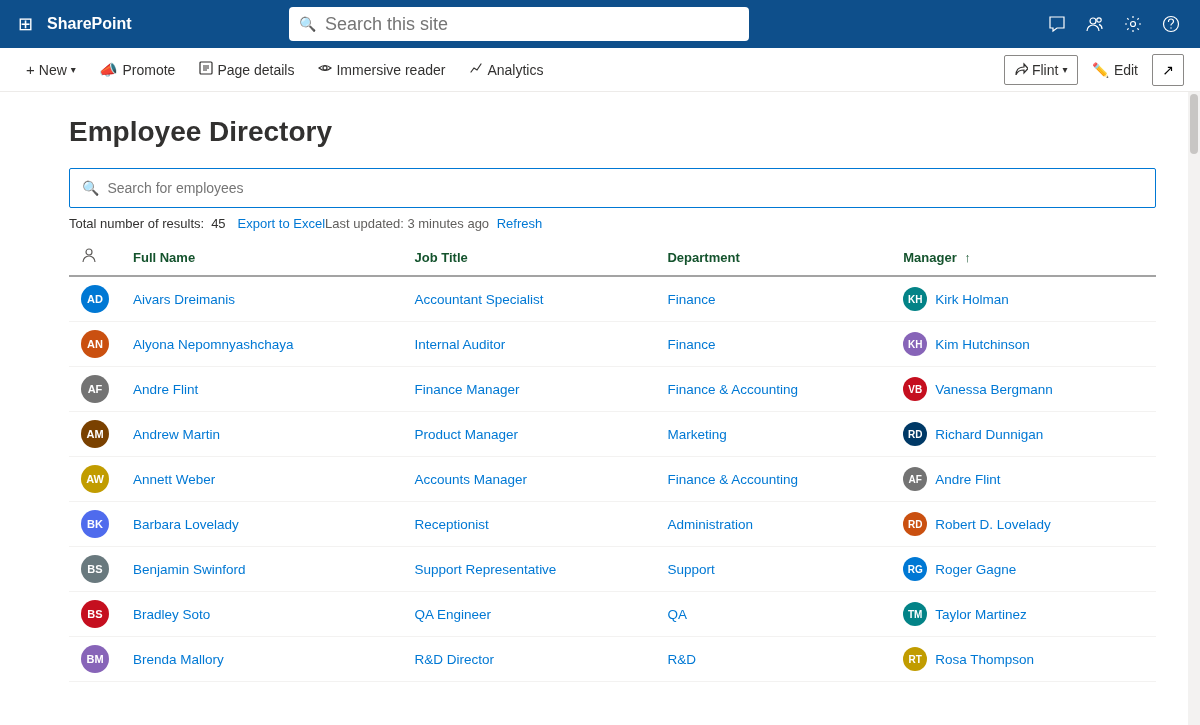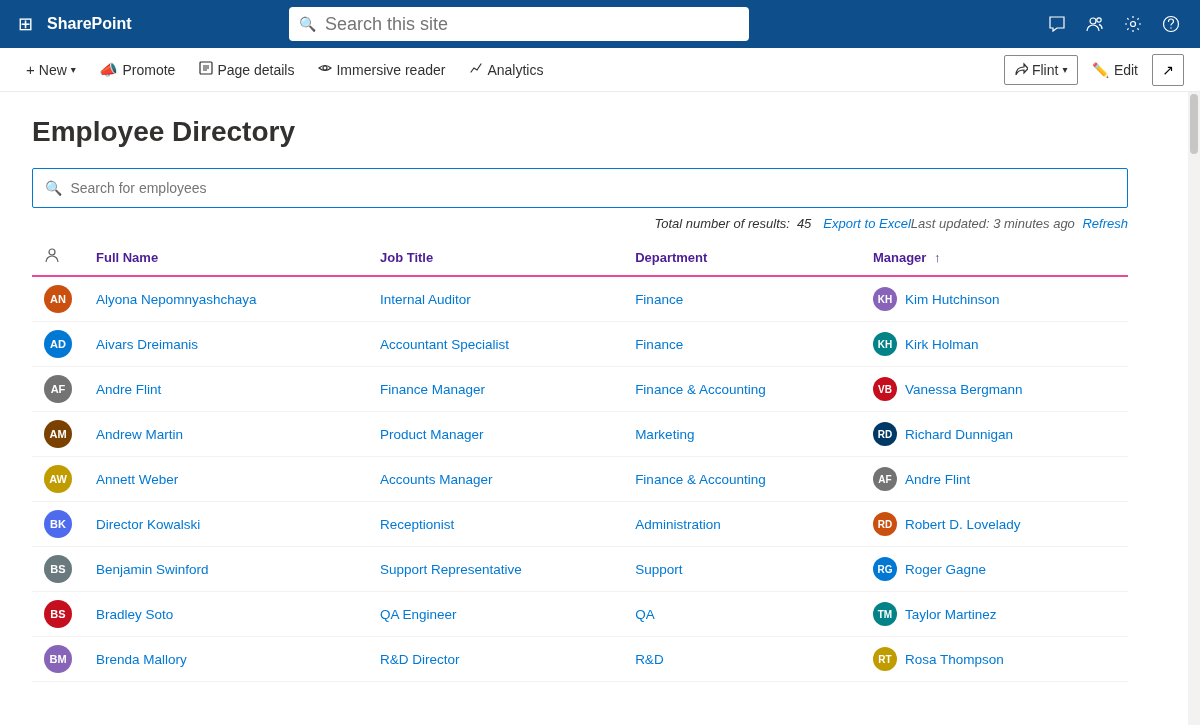--- a/index.html
+++ b/index.html
@@ -191,43 +191,42 @@
     }
     .employee-search-icon {
       color: #605e5c;
       font-size: 14px;
     }
 
     
     .table-meta {
       display: flex;
       align-items: center;
-      justify-content: flex-end;
+      justify-content: flex-start;
       margin-bottom: 8px;
       font-size: 13px;
       color: #323130;
-      font-style: italic;
     }
     .table-meta-left { display: flex; align-items: center; gap: 4px; }
     .export-link { color: #0078d4; cursor: pointer; text-decoration: none; }
     .table-meta-right { color: #605e5c; font-size: 13px; }
     .refresh-link { color: #0078d4; cursor: pointer; text-decoration: none; margin-left: 4px; }
 
     
     .directory-table {
       width: 100%;
       border-collapse: collapse;
     }
     .directory-table th {
       font-size: 13px;
       font-weight: 600;
-      color: #4c1d95;
+      color: #14532d;
       text-align: left;
       padding: 8px 12px;
-      border-bottom: 2px solid #ec4899;
+      border-bottom: 2px solid #a3a3a3;
       white-space: nowrap;
     }
     .directory-table td {
       padding: 8px 12px;
       border-bottom: 1px solid #f3f2f1;
       vertical-align: middle;
       font-size: 13.5px;
     }
     .row-avatar {
       width: 28px;
@@ -275,20 +274,21 @@
       font-size: 16px;
       color: #605e5c;
       font-weight: 400;
     }
 
     
     .content-wrapper {
       display: flex;
       height: calc(725px - 92px);
       overflow: hidden;
+      margin-left: 37px;
     }
     .main-content {
       flex: 1;
       overflow-y: auto;
     }
     .scrollbar-track {
       width: 12px;
       background: #f3f2f1;
       position: relative;
     }
@@ -453,60 +453,60 @@
             <th>Department</th>
             <th>
               <span>Manager</span>
               <span style="margin-left:4px;">↑</span>
             </th>
           </tr>
         </thead>
         <tbody id="employee-tbody">
         <tr>
       <td>
+        <div class="row-avatar av-blue">AD</div>
+      </td>
+      <td>
+        <a class="employee-name-link">Aivars Dreimanis</a>
+      </td>
+      <td>
+        <a class="job-title-link">Accountant Specialist</a>
+      </td>
+      <td>
+        <a class="dept-link">Finance</a>
+      </td>
+      <td>
+        <div class="manager-cell">
+          <div class="manager-avatar av-teal">KH</div>
+          <a class="manager-name-link">Kirk Holman</a>
+        </div>
+      </td>
+    </tr>
+            <tr>
+      <td>
         <div class="row-avatar av-orange">AN</div>
       </td>
       <td>
         <a class="employee-name-link">Alyona Nepomnyashchaya</a>
       </td>
       <td>
         <a class="job-title-link">Internal Auditor</a>
       </td>
       <td>
         <a class="dept-link">Finance</a>
       </td>
       <td>
         <div class="manager-cell">
           <div class="manager-avatar av-purple">KH</div>
           <a class="manager-name-link">Kim Hutchinson</a>
         </div>
       </td>
     </tr>
             <tr>
       <td>
-        <div class="row-avatar av-blue">AD</div>
-      </td>
-      <td>
-        <a class="employee-name-link">Aivars Dreimanis</a>
-      </td>
-      <td>
-        <a class="job-title-link">Accountant Specialist</a>
-      </td>
-      <td>
-        <a class="dept-link">Finance</a>
-      </td>
-      <td>
-        <div class="manager-cell">
-          <div class="manager-avatar av-teal">KH</div>
-          <a class="manager-name-link">Kirk Holman</a>
-        </div>
-      </td>
-    </tr>
-            <tr>
-      <td>
         <div class="row-avatar av-green">AF</div>
       </td>
       <td>
         <a class="employee-name-link">Andre Flint</a>
       </td>
       <td>
         <a class="job-title-link">Finance Manager</a>
       </td>
       <td>
         <a class="dept-link">Finance &amp; Accounting</a>
@@ -556,21 +556,21 @@
           <div class="manager-avatar av-green">AF</div>
           <a class="manager-name-link">Andre Flint</a>
         </div>
       </td>
     </tr>
             <tr>
       <td>
         <div class="row-avatar av-slate">BK</div>
       </td>
       <td>
-        <a class="employee-name-link">Director Kowalski</a>
+        <a class="employee-name-link">Barbara Lovelady</a>
       </td>
       <td>
         <a class="job-title-link">Receptionist</a>
       </td>
       <td>
         <a class="dept-link">Administration</a>
       </td>
       <td>
         <div class="manager-cell">
           <div class="manager-avatar av-orange">RD</div>

